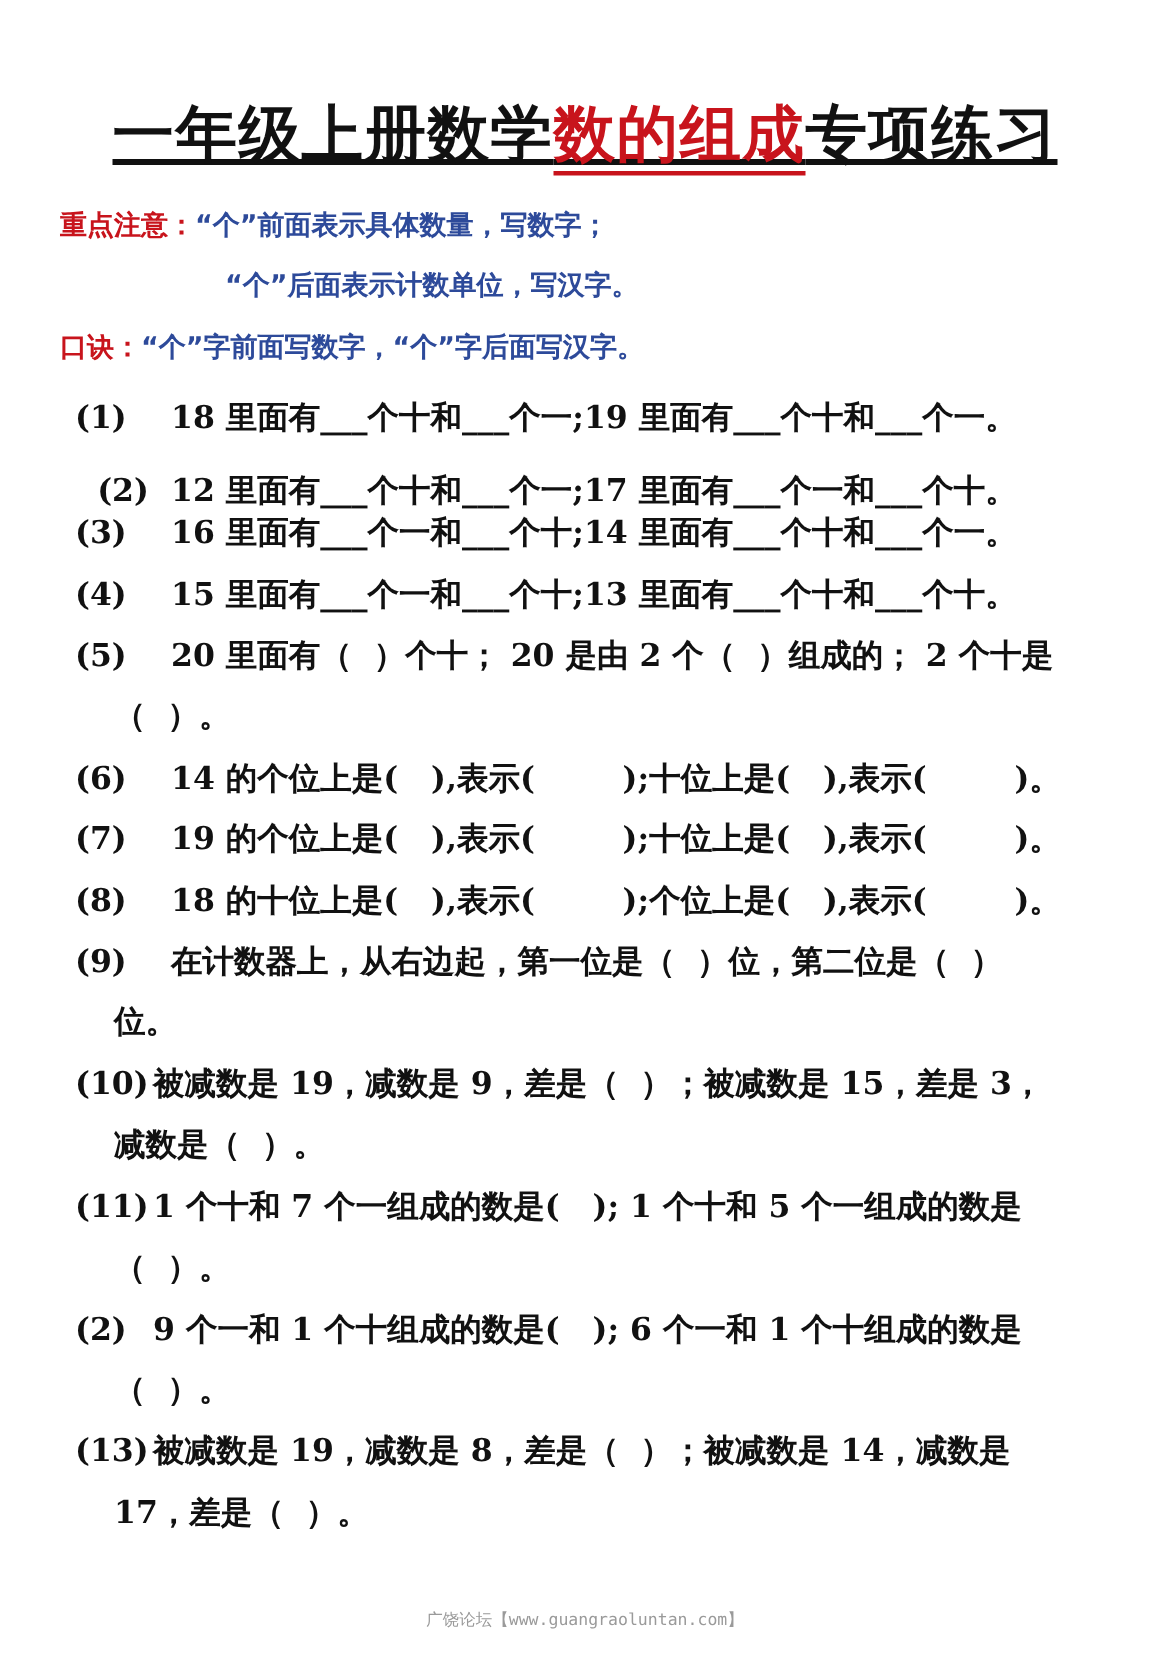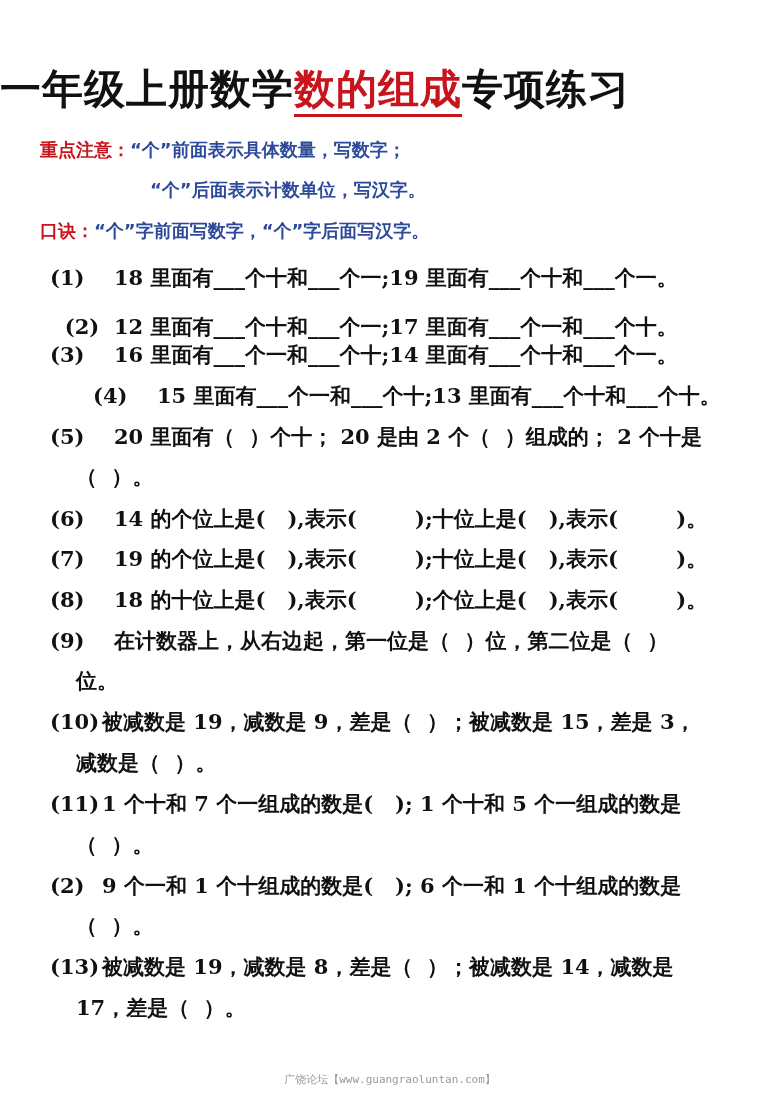--- a/index.html
+++ b/index.html
@@ -1,20 +1,20 @@
 <!DOCTYPE html>
 <html><head>
 <meta charset="utf-8">
 <style>
   html, body { margin:0; padding:0; background:#ffffff; }
   body { width:780px; height:1103px; position:relative; overflow:hidden;
          font-family:"DejaVu Serif","Liberation Serif",serif; color:#111; }
-  .title { position:absolute; top:62px; left:0; width:780px; text-align:left;
+  .title { position:absolute; top:62px; left:0; width:780px; text-align:center;
            font-family:"DejaVu Sans","Liberation Sans",sans-serif; font-weight:bold;
-           font-size:41px; letter-spacing:1px; color:#111; }
+           font-size:41px; letter-spacing:1px; color:#111;text-decoration:underline; }
   .title .hl { color:#c8141c; border-bottom:3px solid #c8141c; padding-bottom:1px; }
   .note { position:absolute; left:40px; font-family:"DejaVu Sans","Liberation Sans",sans-serif;
           font-weight:bold; font-size:18px; color:#2d4a9a; }
   .note .lbl { color:#c8141c; }
   .q { position:absolute; left:50px; font-size:21px; font-weight:bold; white-space:pre;
        font-family:"DejaVu Serif","Liberation Serif",serif; letter-spacing:0px; }
   .q .num { display:inline-block; width:64px; }
   .q .num.wide { width:52px; }
   .cont { position:absolute; left:76px; font-size:21px; font-weight:bold; white-space:pre;
           font-family:"DejaVu Serif","Liberation Serif",serif; }
@@ -26,21 +26,21 @@
 
 <div class="title"><span>一年级上册数学</span><span class="hl">数的组成</span><span>专项练习</span></div>
 
 <div class="note" style="top:138px;"><span class="lbl">重点注意：</span><span>“个”前面表示具体数量，写数字；</span></div>
 <div class="note" style="top:178px; left:150px;"><span>“个”后面表示计数单位，写汉字。</span></div>
 <div class="note" style="top:219px;"><span class="lbl">口诀：</span><span>“个”字前面写数字，“个”字后面写汉字。</span></div>
 
 <div class="q" style="top:264px;"><span class="num">(1)</span><span>18 里面有___个十和___个一;19 里面有___个十和___个一。</span></div>
 <div class="q" style="top:313px;text-align:center;"><span class="num">(2)</span><span>12 里面有___个十和___个一;17 里面有___个一和___个十。</span></div>
 <div class="q" style="top:341px;"><span class="num">(3)</span><span>16 里面有___个一和___个十;14 里面有___个十和___个一。</span></div>
-<div class="q" style="top:382px;margin-left:43px;"><span class="num">(4)</span><span>15 里面有___个一和___个十;13 里面有___个十和___个十。</span></div>
+<div class="q" style="top:382px;"><span class="num">(4)</span><span>15 里面有___个一和___个十;13 里面有___个十和___个十。</span></div>
 
 <div class="q" style="top:423px;"><span class="num">(5)</span><span>20 里面有（  ）个十； 20 是由 2 个（  ）组成的； 2 个十是</span></div>
 <div class="cont" style="top:463px;">（  ）。</div>
 
 <div class="q" style="top:505px;"><span class="num">(6)</span><span>14 的个位上是(   ),表示(        );十位上是(   ),表示(        )。</span></div>
 <div class="q" style="top:545px;"><span class="num">(7)</span><span>19 的个位上是(   ),表示(        );十位上是(   ),表示(        )。</span></div>
 <div class="q" style="top:586px;"><span class="num">(8)</span><span>18 的十位上是(   ),表示(        );个位上是(   ),表示(        )。</span></div>
 
 <div class="q" style="top:627px;"><span class="num">(9)</span><span>在计数器上，从右边起，第一位是（  ）位，第二位是（  ）</span></div>
 <div class="cont" style="top:667px;">位。</div>

